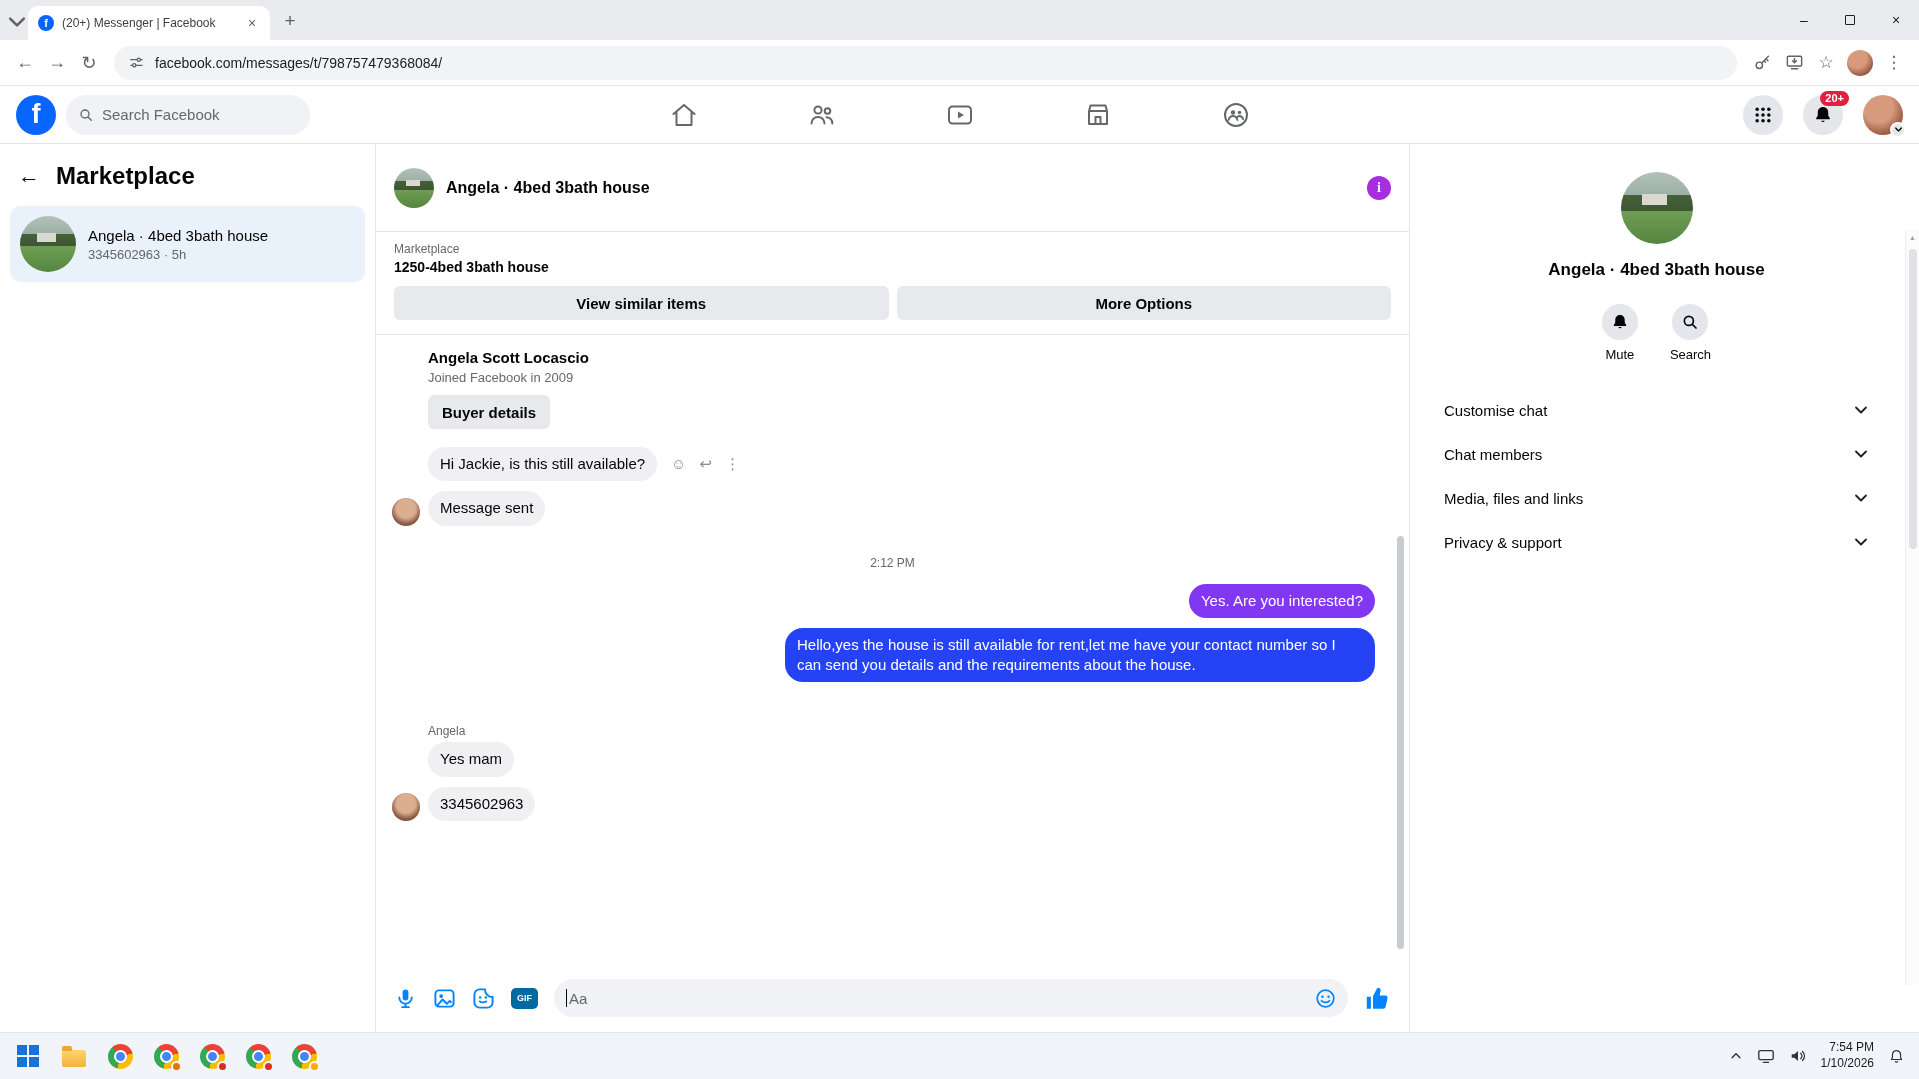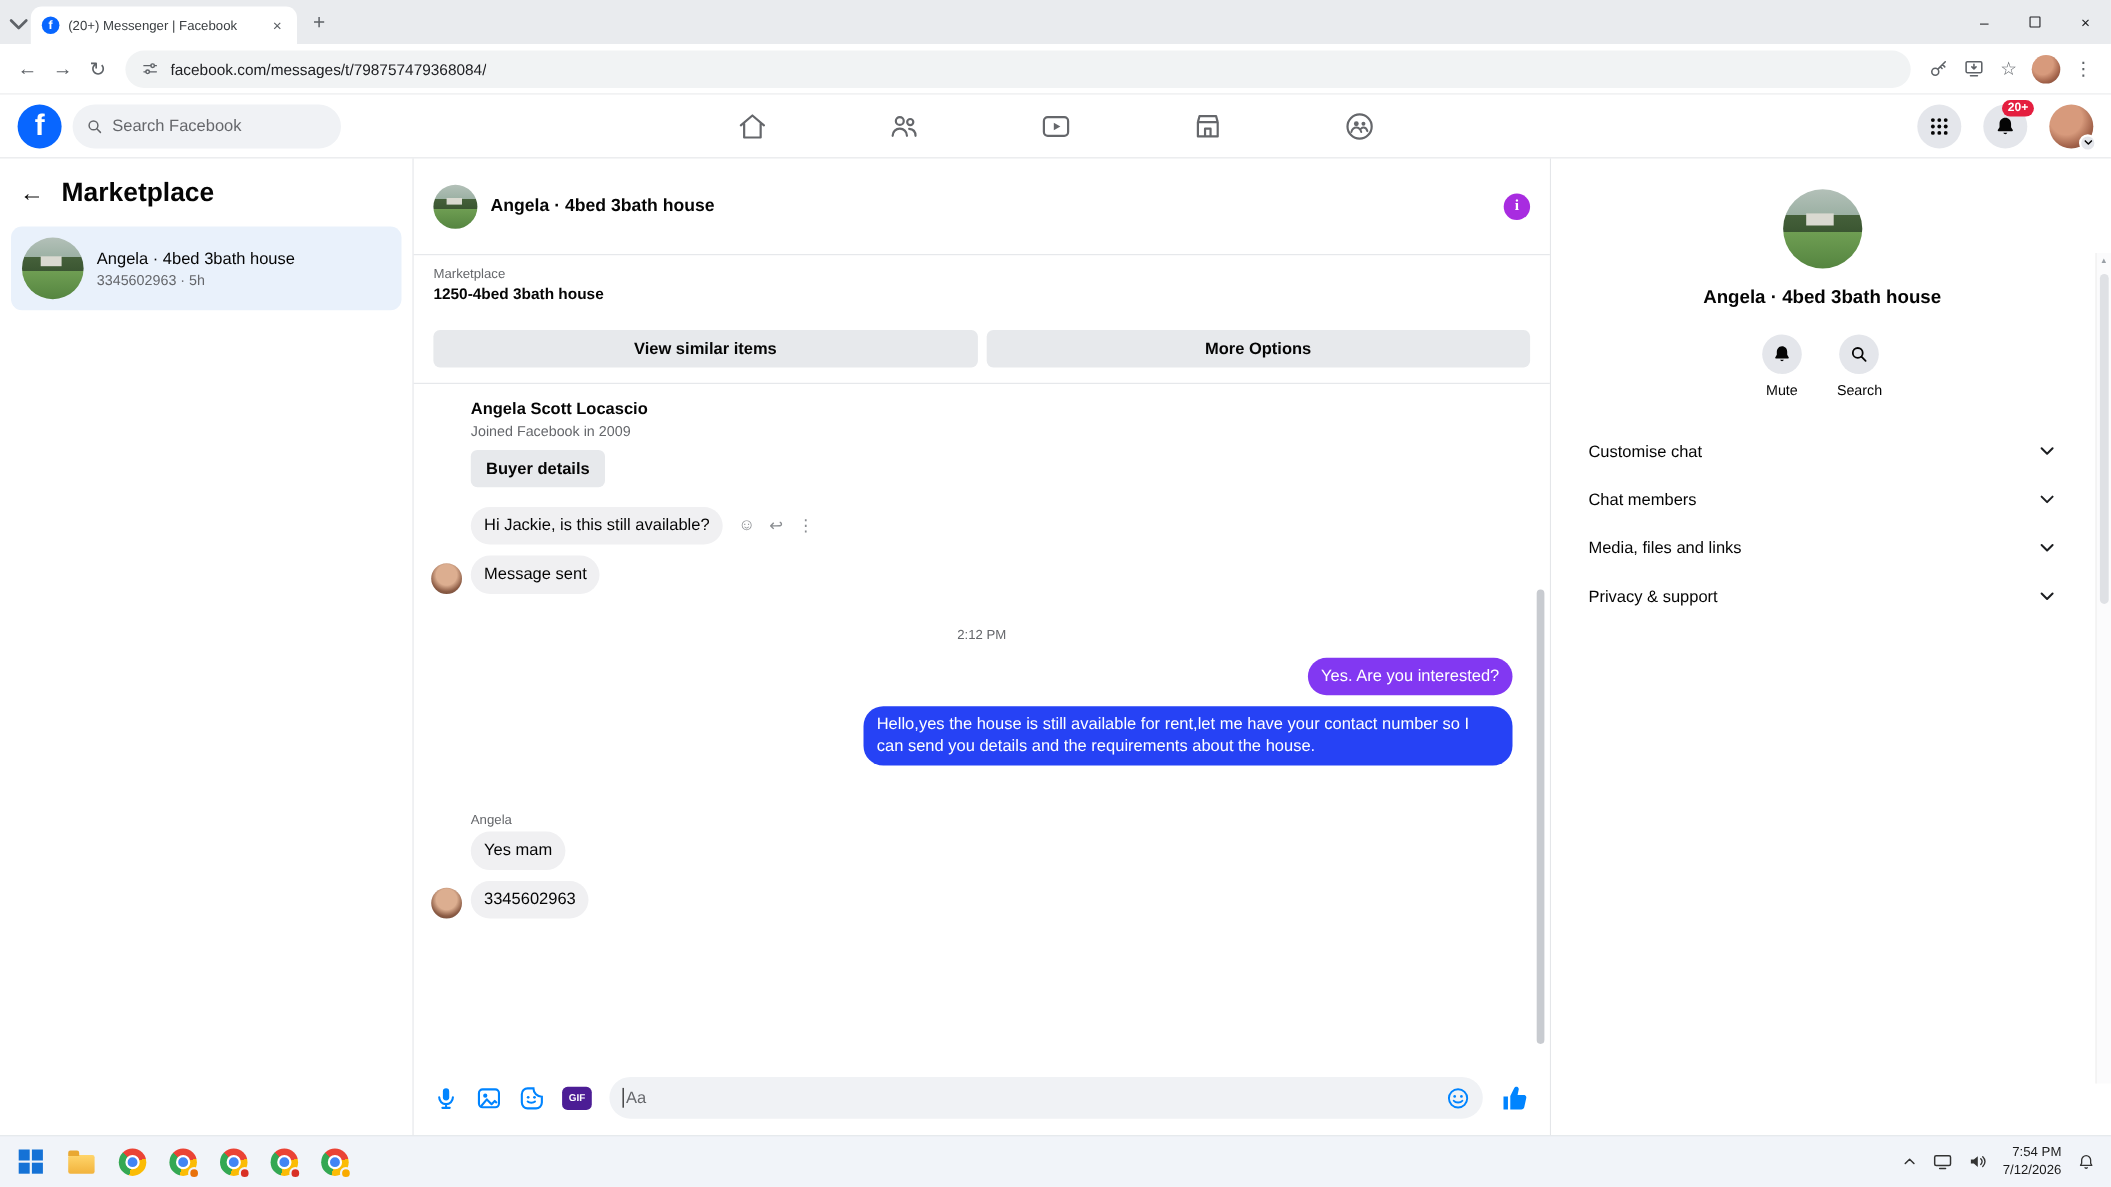--- a/index.html
+++ b/index.html
@@ -61,21 +61,21 @@
   .conv-meta{font-size:13px;color:#65676b;margin-top:3px}
 
   
   .chat-header{height:88px;display:flex;align-items:center;gap:12px;padding:0 18px;border-bottom:1px solid #e4e6e9;flex:none}
   .chat-avatar{width:40px;height:40px}
   .chat-title{font-size:16px;font-weight:bold}
   .info-btn{margin-left:auto;width:24px;height:24px;border-radius:50%;background:#a82ce0;color:#fff;font-weight:bold;font-size:14px;display:flex;align-items:center;justify-content:center;font-family:"Liberation Serif",serif}
   .listing{padding:10px 18px 14px;border-bottom:1px solid #e4e6e9;flex:none}
   .listing-label{font-size:12px;color:#65676b}
   .listing-title{font-size:14px;font-weight:bold;margin-top:3px}
-  .listing-btns{display:flex;gap:8px;margin-top:25px}
+  .listing-btns{display:flex;gap:8px;margin-top:11px}
   .gray-btn{background:#e7e9ec;border-radius:6px;font-size:15px;font-weight:600;color:#050505;display:flex;align-items:center;justify-content:center;height:34px}
   .listing-btns .gray-btn{flex:1}
 
   
   .messages{flex:1;display:flex;flex-direction:column;padding-top:14px;overflow:hidden;min-height:0}
   .profile-block{margin-left:52px;margin-bottom:18px}
   .profile-name{font-size:15px;font-weight:bold}
   .profile-sub{font-size:13px;color:#65676b;margin-top:4px}
   .buyer-btn{width:122px;margin-top:10px}
   .row{display:flex;align-items:flex-end;padding:0 34px 0 16px;margin-bottom:10px}
@@ -95,21 +95,21 @@
   .scam-title{font-size:15px;font-weight:600}
   .scam-body{font-size:13px;color:#65676b;margin-top:4px;line-height:1.3}
   .learn-btn{margin-top:12px;height:36px;background:#e3e6ea;border-radius:8px}
   .sender-label{margin:32px 0 4px 52px;font-size:12px;color:#65676b}
   .chat-scrollbar{position:absolute;right:5px;top:392px;width:7px;height:413px;border-radius:4px;background:#c8cbd0}
 
   
   .composer{height:58px;display:flex;align-items:center;gap:16px;padding:0 18px 10px;flex:none}
   .comp-icon{width:23px;height:23px;color:#0084ff;flex:none}
   .comp-icon svg{width:23px;height:23px}
-  .gif-badge{width:27px;height:21px;background:#4c1d95;border-radius:5px;color:#fff;font-size:9px;font-weight:bold;display:flex;align-items:center;justify-content:center;flex:none}
+  .gif-badge{width:27px;height:21px;background:#0369a1;border-radius:5px;color:#fff;font-size:9px;font-weight:bold;display:flex;align-items:center;justify-content:center;flex:none}
   .comp-input{flex:1;height:38px;background:#f0f2f5;border-radius:19px;display:flex;align-items:center;padding:0 12px;font-size:15px;color:#65676b;min-width:0}
   .caret{width:1px;height:18px;background:#050505;margin-right:2px}
   .comp-emoji{margin-left:auto;color:#0084ff;width:21px;height:21px}
   .comp-emoji svg{width:21px;height:21px}
   .like-btn{width:27px;height:27px;color:#0084ff;flex:none}
   .like-btn svg{width:27px;height:27px}
 
   
   .right-avatar{width:72px;height:72px;margin:0 auto}
   .right-title{text-align:center;font-size:17px;font-weight:bold;margin-top:16px}
@@ -494,21 +494,21 @@
       <svg width="18" height="18" viewBox="0 0 20 20">
           <rect x="2" y="4" width="16" height="10" rx="1.5" fill="none" stroke="#333" stroke-width="1.5"></rect>
           <path d="M7 17h6" stroke="#333" stroke-width="1.5" stroke-linecap="round"></path>
         </svg>
       <svg width="18" height="18" viewBox="0 0 20 20">
           <path d="M3 8v4h3l4 3.5v-11L6 8z" fill="#333"></path>
           <path d="M13 7c1.8 1.7 1.8 4.3 0 6M15 5c3 2.8 3 7.2 0 10" fill="none" stroke="#333" stroke-width="1.4" stroke-linecap="round"></path>
         </svg>
       <div class="clock">
         <span>7:54 PM</span>
-        <span>7/12/2026</span>
+        <span>1/10/2026</span>
       </div>
       <svg width="17" height="17" viewBox="0 0 20 20">
           <path d="M10 3a4.8 4.8 0 0 0-4.8 4.8v3.4L4 13.5h12l-1.2-2.3V7.8A4.8 4.8 0 0 0 10 3z" fill="none" stroke="#333" stroke-width="1.4" stroke-linejoin="round"></path>
           <path d="M8.5 15.5a1.6 1.6 0 0 0 3 0" fill="none" stroke="#333" stroke-width="1.4"></path>
         </svg>
     </div>
   </div>
 </div>
 
 </body></html>

